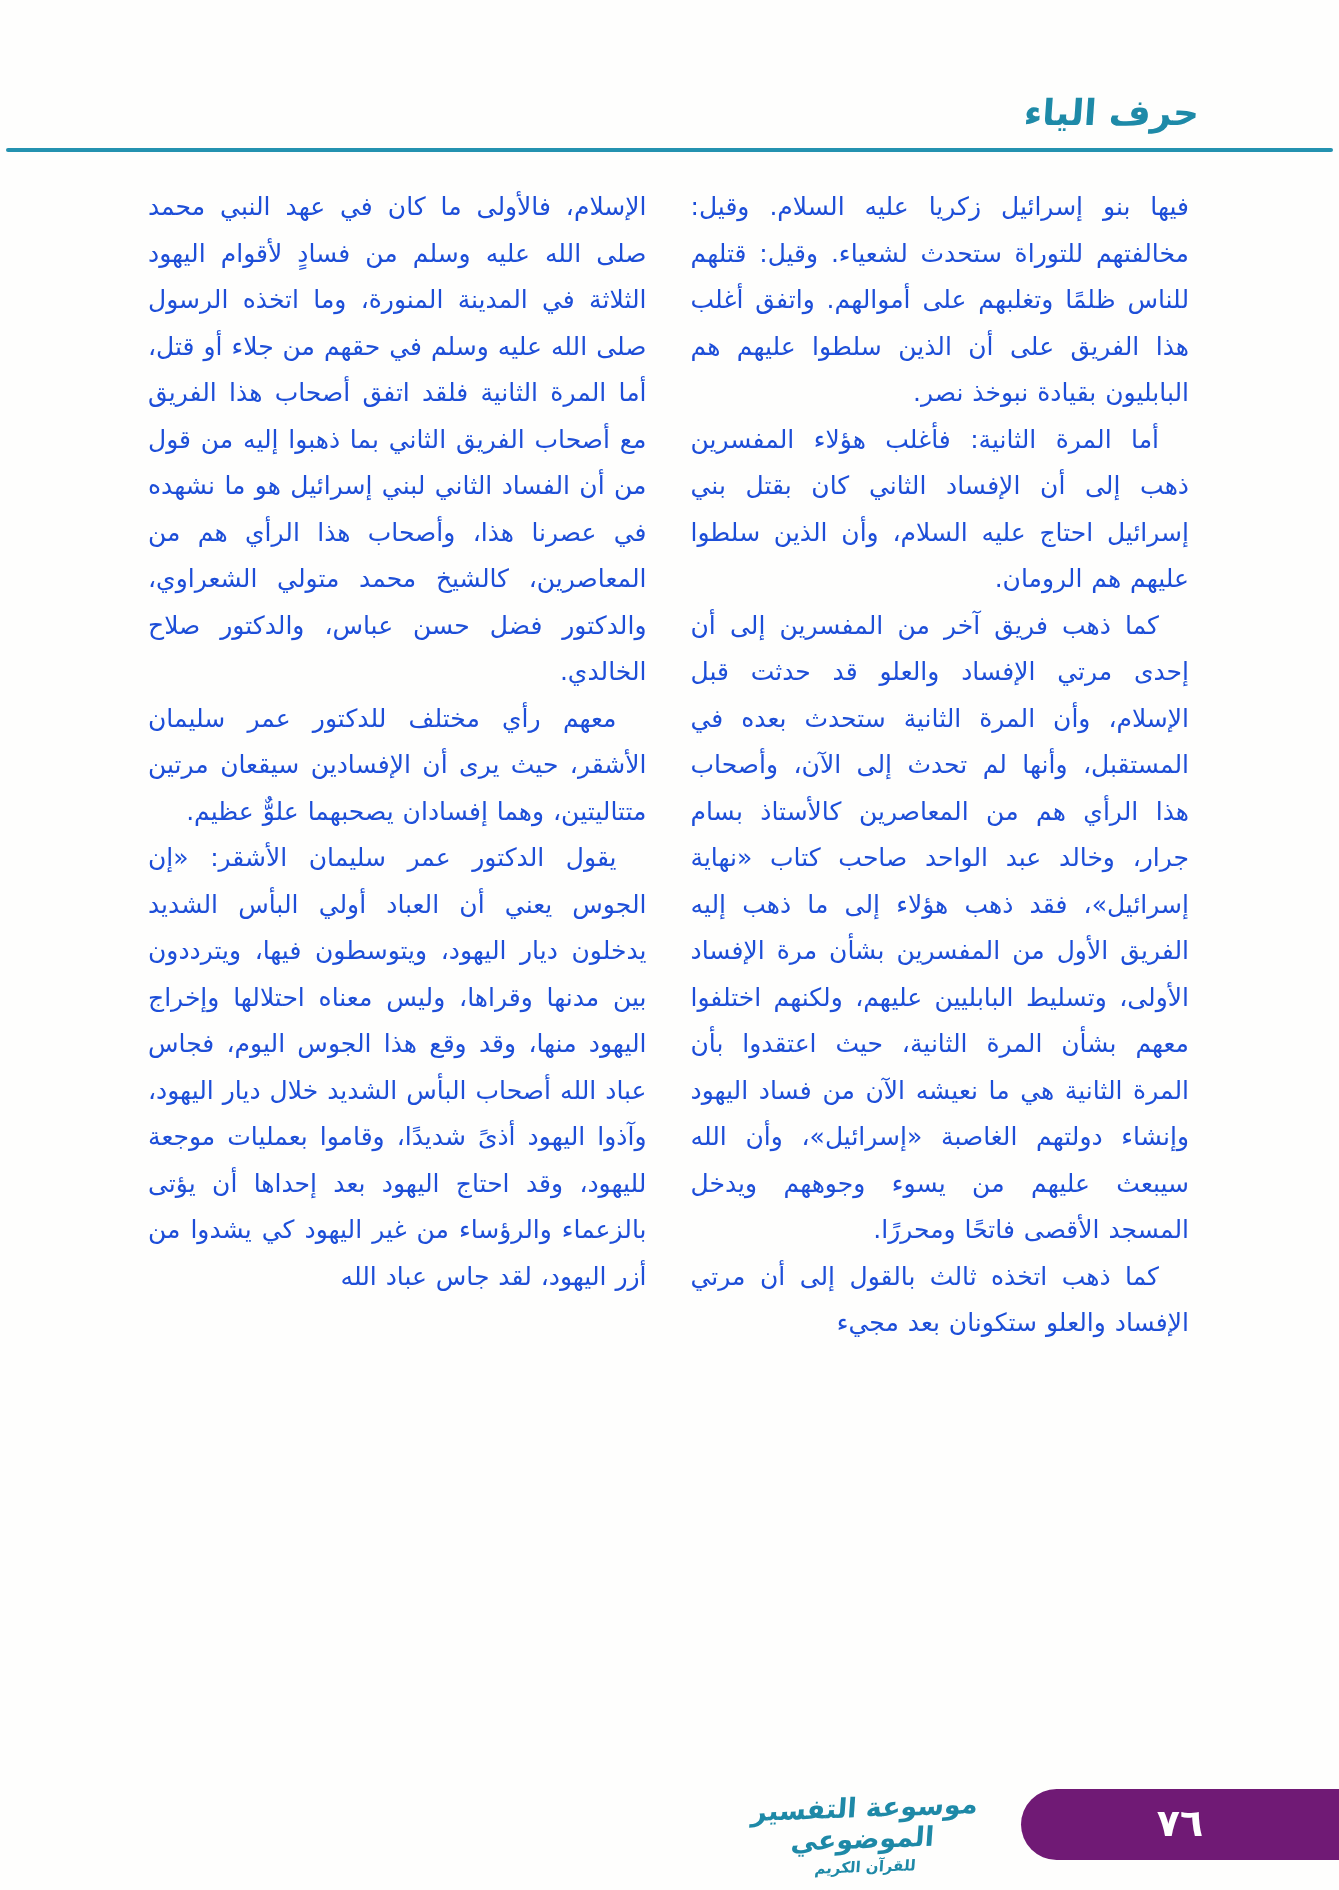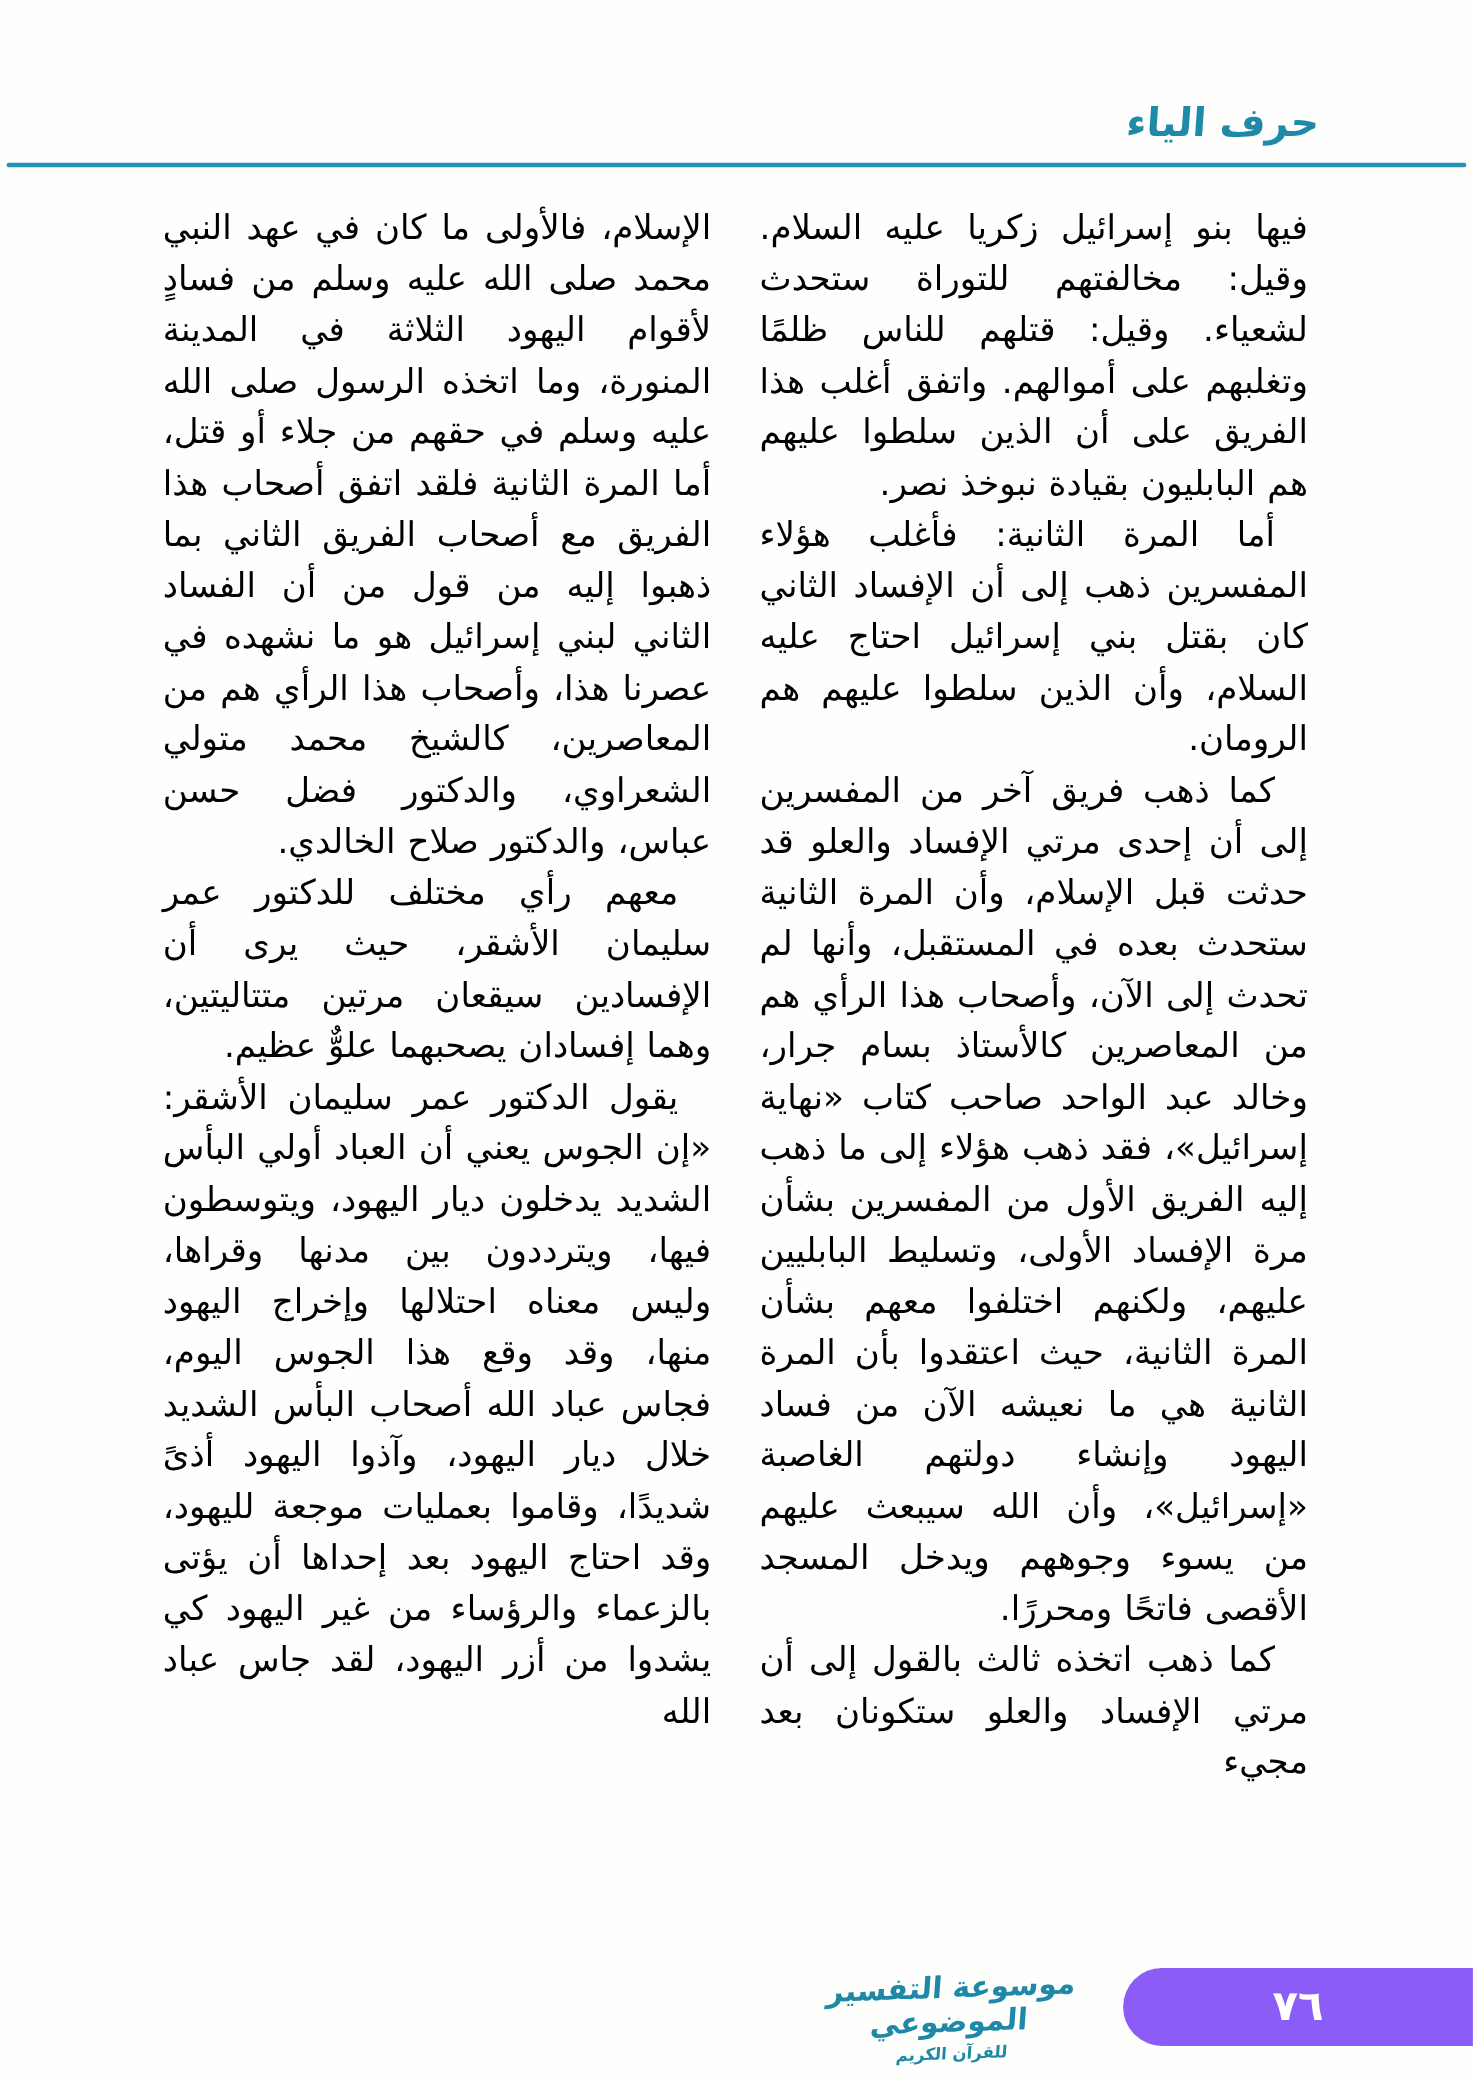--- a/index.html
+++ b/index.html
@@ -41,37 +41,37 @@
   .columns {
     position: absolute;
     top: 184px;
     right: 150px;
     left: 148px;
     display: flex;
     gap: 44px;
   }
   .col { flex: 1; min-width: 0; }
   .col p {
-    font-size: 31px;
+    font-size: 25px;
     line-height: 46.5px;
     text-align: justify;
-    color: #000000;
+    color: #1d4ed8;
     word-spacing: 1px;
   }
   .col p.indent { text-indent: 30px; }
   .col p b { font-weight: normal; }
 
   
   .page-badge {
     position: absolute;
     right: 0;
     bottom: 30px;
     width: 318px;
     height: 71px;
-    background: #8b5cf6;
+    background: #701a75;
     border-radius: 36px 0 0 36px;
     display: flex;
     align-items: center;
     justify-content: center;
   }
   .page-badge span {
     color: #ffffff;
     font-size: 38px;
     font-weight: bold;
     line-height: 1;

